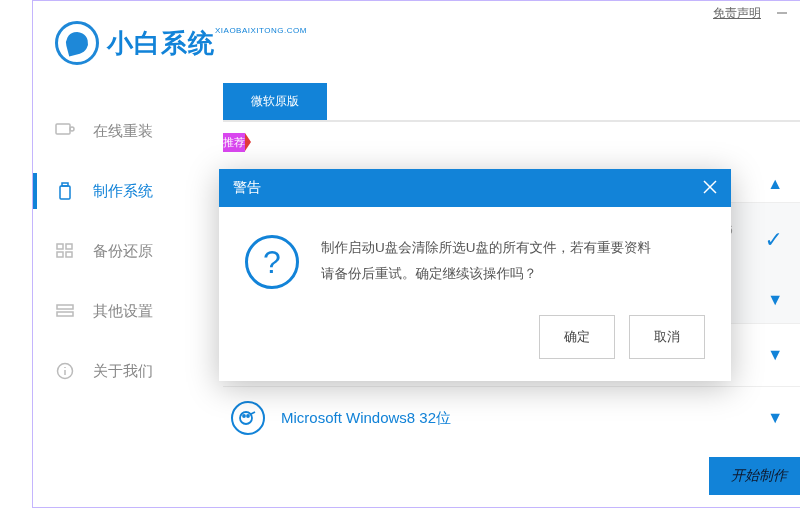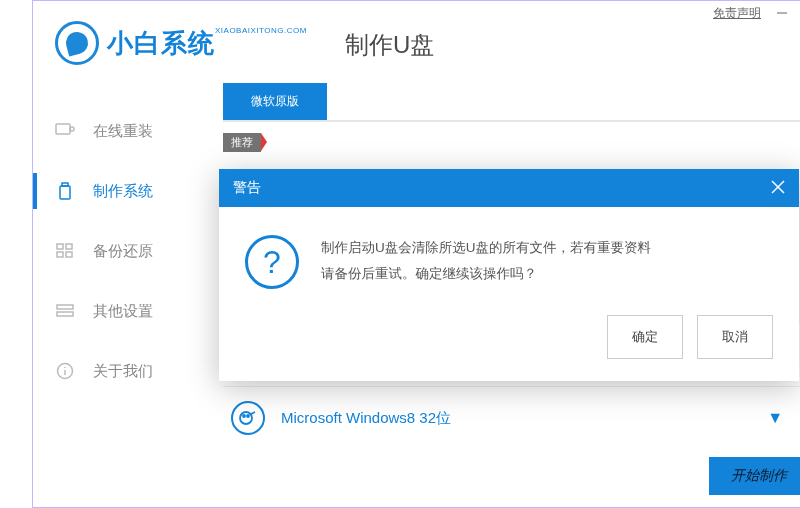--- a/index.html
+++ b/index.html
@@ -28,40 +28,40 @@
     .side-item { display: flex; align-items: center; height: 60px; padding-left: 22px; gap: 18px; cursor: pointer; color: #888; font-size: 15px; position: relative; }
     .side-item.active { color: #1283d8; }
     .side-item.active::before { content:""; position:absolute; left:0; top:12px; bottom:12px; width:4px; background:#1283d8; }
     .side-icon { width: 20px; height: 18px; display: flex; align-items: center; justify-content: center; }
     
     
     .main { position: absolute; left: 190px; top: 82px; right: 20px; bottom: 58px; }
     .tabbar { border-bottom: 2px solid #e6e6e6; display: flex; }
     .tab { background: #1283d8; color: #fff; padding: 10px 28px; font-size: 12px; cursor: pointer; }
     
-    .recommend-tag { position: absolute; top: 50px; left: 0; background: #737373; color: #fff; font-size: 11px; padding: 2px 8px; }
+    .recommend-tag { position: absolute; top: 50px; left: 0; background: #d946ef; color: #fff; font-size: 11px; padding: 2px 0; }
     .recommend-tag::after { content:""; position:absolute; right:-6px; top:0; border-top: 9px solid transparent; border-bottom:9px solid transparent; border-left:6px solid #e13a3a; }
     
     .os-list { margin-top: 80px; }
     .os-item { display: flex; align-items: center; padding: 14px 28px 14px 8px; border-top: 1px solid #eee; position: relative; }
     .os-item.expanded { background: #f7f8f9; padding-top:18px; padding-bottom:18px; }
     .os-icon { width: 34px; height: 34px; border: 2px solid #1283d8; border-radius: 50%; display:flex; align-items:center; justify-content:center; margin-right: 16px; }
     .os-name { color: #1283d8; font-size: 15px; flex: 1; }
     .os-meta { font-size: 12px; color: #999; line-height:1.6; text-align:left; margin-right: 20px; }
     .chevron { color: #1283d8; }
     .check { color: #1283d8; font-size: 22px; margin-left:12px; }
     
     
     .footer { position: absolute; bottom: 12px; right: 22px; display: flex; gap: 14px; }
     .btn { padding: 10px 22px; font-size: 14px; cursor: pointer; border: none; }
     .btn-text { background: transparent; color: #1283d8; }
     .btn-primary { background: #1283d8; color: #0f172a; font-style: italic; }
     
     
-    .dialog { position: absolute; left: 186px; top: 168px; width: 580px; background: #fff; box-shadow: 0 6px 30px rgba(0,0,0,0.25); z-index: 100; }
+    .dialog { position: absolute; left: 186px; top: 168px; width: 512px; background: #fff; box-shadow: 0 6px 30px rgba(0,0,0,0.25); z-index: 100; }
     .dlg-head { background: #1283d8; color: #fff; height: 38px; display: flex; align-items: center; justify-content: space-between; padding: 0 14px; font-size: 14px; }
     .dlg-close { cursor: pointer; font-size: 18px; }
     .dlg-body { display: flex; padding: 28px 26px 18px 26px; gap: 22px; }
     .dlg-icon { width: 54px; height: 54px; border: 3px solid #1283d8; border-radius: 50%; display:flex; align-items:center; justify-content:center; color:#1283d8; font-size: 32px; flex-shrink:0; }
     .dlg-msg { font-size: 13.5px; color: #555; line-height: 1.9; }
     .dlg-foot { display: flex; justify-content: flex-end; gap: 14px; padding: 8px 26px 22px; }
     .dlg-btn { border: 1px solid #ccc; background: #fff; padding: 12px 24px; font-size: 13px; cursor: pointer; color: #444; }
   </style>
 </head>
 <body>
@@ -84,21 +84,20 @@
   </div>
 
   <div class="header">
     <div class="logo-block">
       <div class="logo-img"></div>
       <div class="logo-txt">
         <span class="logo-title">小白系统</span>
         <span class="logo-sub">XIAOBAIXITONG.COM</span>
       </div>
     </div>
-    <div class="page-title">制作U盘</div>
   </div>
 
   <div class="sidebar">
     <div class="side-item">
       <span class="side-icon">
           <svg width="20" height="16" fill="none" stroke="#bbb" stroke-width="1.5">
             <rect x="1" y="1" width="14" height="10" rx="1"></rect>
             <circle cx="17" cy="6" r="2"></circle>
           </svg>
         </span>

